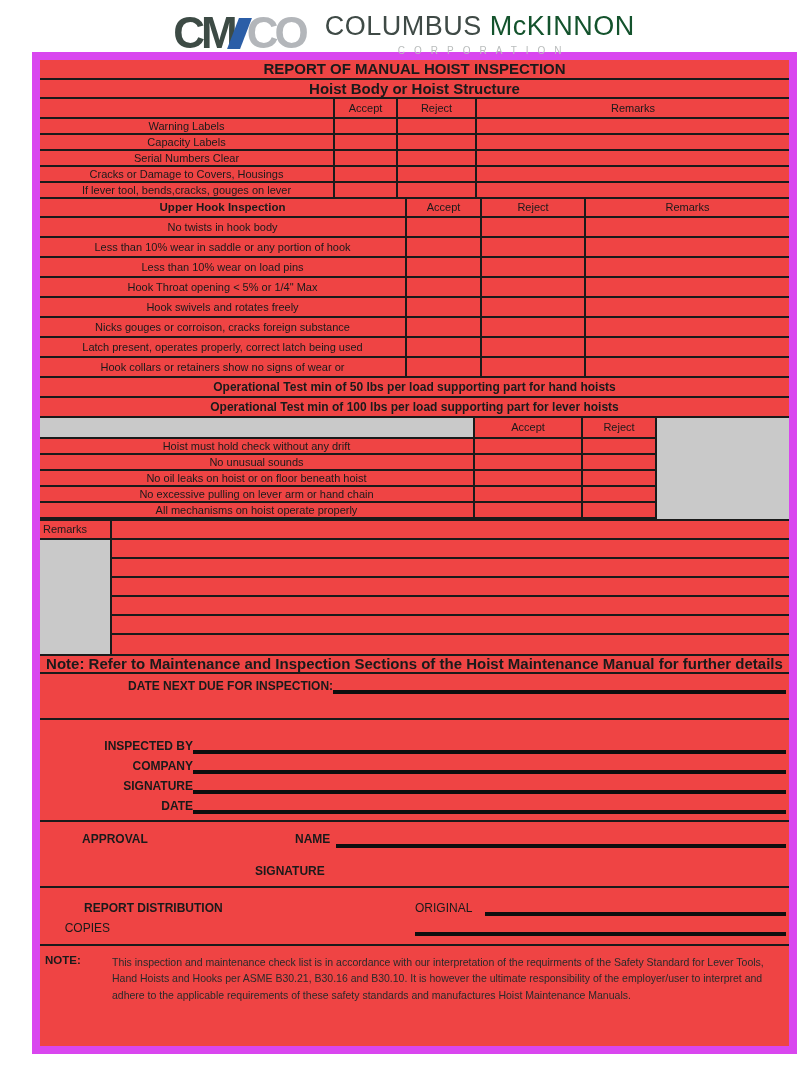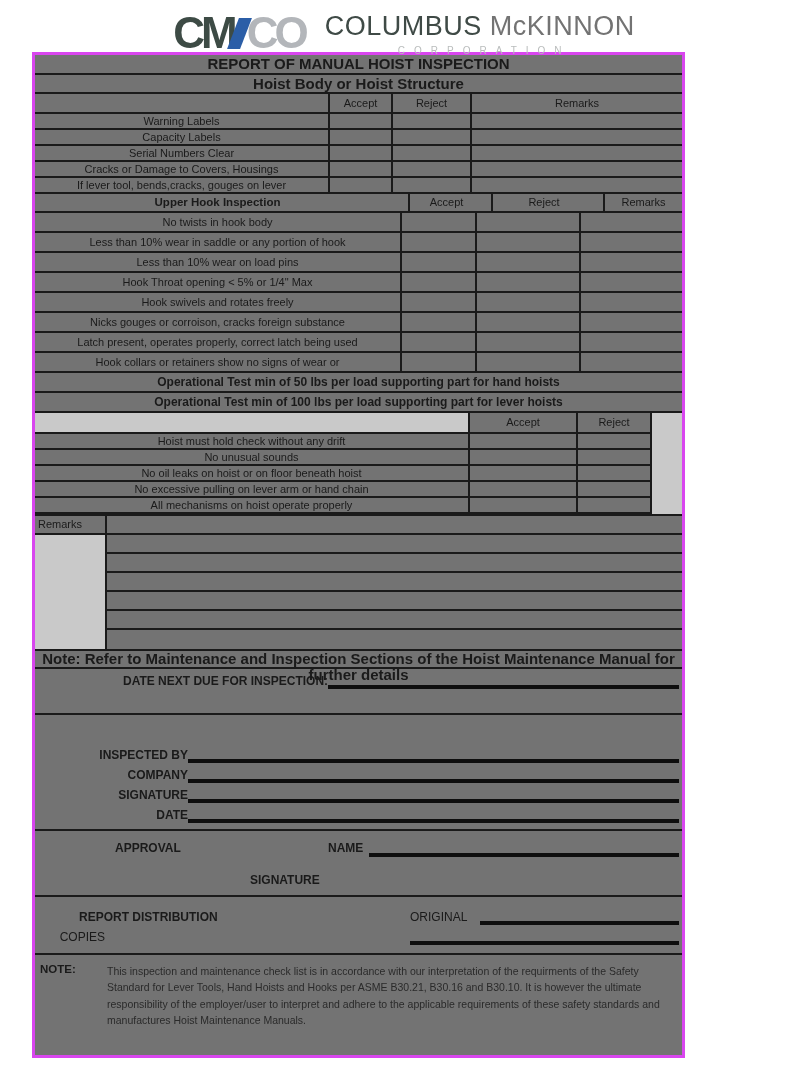--- a/index.html
+++ b/index.html
@@ -13,42 +13,42 @@
 
   
   .logo-row { height: 52px; padding-top: 14px; display: flex; justify-content: center; align-items: center; gap: 20px; }
   .cmco-mark { display: flex; align-items: center; font-weight: 700; font-size: 44px; letter-spacing: -4px; line-height: 1; }
   .m-dark { color: #3d4b45; }
   .m-gray { color: #b3b6ba; }
   .m-slash { display: inline-block; width: 13px; height: 31px; background: #2b5ea7; transform: skewX(-21deg); margin: 0 1px 0 -1px; }
   .cm-name { display: flex; flex-direction: column; align-items: center; }
   .cm-line { font-size: 27px; letter-spacing: 0.5px; }
   .n-dark { color: #3f4a46; }
-  .n-blue { color: #737373; }
+  .n-blue { color: #14532d; }
   .cm-corp { font-size: 10px; letter-spacing: 9px; color: #b9bcbc; margin-top: 3px; padding-left: 9px; }
 
   
-  .form { margin-left: 32px; width: 653px; border: 3px solid #d946ef; background: #737373; }
+  .form { margin-left: 32px; width: 765px; border: 8px solid #d946ef; background: #ef4444; }
 
   .trow { border-bottom: 2px solid #1a1a1a; text-align: center; }
   .form-title { height: 20px; font-weight: 700; font-size: 15px; line-height: 18px; }
   .form-subtitle { height: 19px; font-weight: 700; font-size: 15px; line-height: 17px; }
 
   
   .g-row { display: grid; border-bottom: 2px solid #1a1a1a; font-size: 11px; }
   .g-row > div { overflow: hidden; white-space: nowrap; text-align: center; }
   .bl { border-left: 2px solid #1a1a1a; }
 
   
   .secA .g-row { grid-template-columns: 293px 63px 79px 1fr; height: 16px; line-height: 14px; }
   .secA .hdr { height: 20px; line-height: 18px; }
 
   
   .secB .g-row { grid-template-columns: 365px 75px 104px 1fr; height: 20px; line-height: 18px; }
-  .secB .hdr { height: 19px; line-height: 17px; gap: 8px; }
+  .secB .hdr { height: 19px; line-height: 17px; }
   .secB .hdr .c1 { font-weight: 700; font-size: 11.5px; }
 
   
   .op-line { height: 20px; line-height: 18px; font-weight: 700; font-size: 12px; text-align: center; border-bottom: 2px solid #1a1a1a; }
 
   
   .secC { border-bottom: 2px solid #1a1a1a; }
   .secC .g-row { grid-template-columns: 433px 108px 74px 1fr; border-bottom: none; height: 16px; line-height: 14px; }
   .secC .hdr { height: 21px; line-height: 19px; }
   .secC .cb { border-bottom: 2px solid #1a1a1a; }
@@ -70,27 +70,27 @@
   
   .sec { border-bottom: 2px solid #1a1a1a; font-size: 12px; }
   .uline { height: 4px; background: #0e0e0e; flex: 1; margin-right: 3px; }
   .fl { display: flex; align-items: flex-start; }
   b.lbl { font-weight: 700; }
 
   .date-due { height: 46px; padding-top: 3px; }
   .date-due .fl { padding-left: 88px; align-items: center; }
   .date-due .uline { margin-top: 13px; }
 
-  .inspected { padding: 6px 0 6px 0; margin-top: 22px; }
+  .inspected { padding: 14px 0 6px 0; }
   .sig-row { display: flex; height: 20px; align-items: flex-end; }
   .sig-row b { width: 153px; text-align: right; line-height: 16px; }
   .sig-row .uline { margin-bottom: 0; }
 
   .approval { height: 66px; padding-top: 10px; }
-  .approval .row1 { display: flex; padding-left: 38px; }
+  .approval .row1 { display: flex; }
   .approval .a-lbl { padding-left: 42px; width: 255px; }
   .approval .uline { margin-top: 12px; margin-left: 6px; }
   .approval .row2 { margin-top: 16px; padding-left: 215px; }
 
   .distribution { height: 58px; padding-top: 8px; }
   .dist-row { display: flex; height: 20px; align-items: flex-end; }
   .dist-row .d-main { width: 375px; padding-left: 44px; line-height: 15px; }
   .dist-row .d-sub { width: 70px; text-align: left; line-height: 15px; }
   .dist-row .d-sub2 { width: 375px; text-align: right; padding-right: 305px; line-height: 15px; }
   .dist-row .uline { margin-bottom: 0; }

